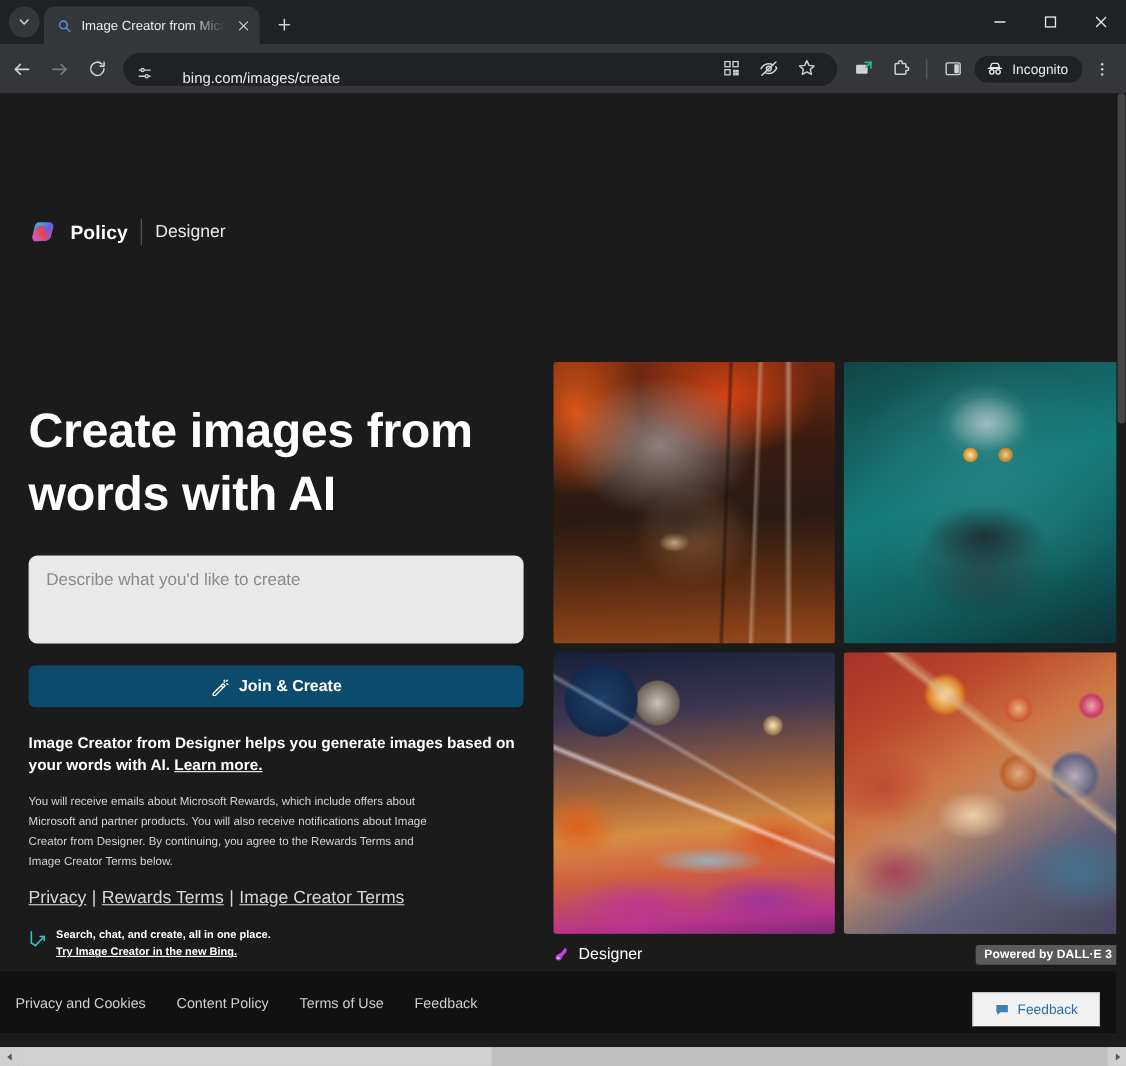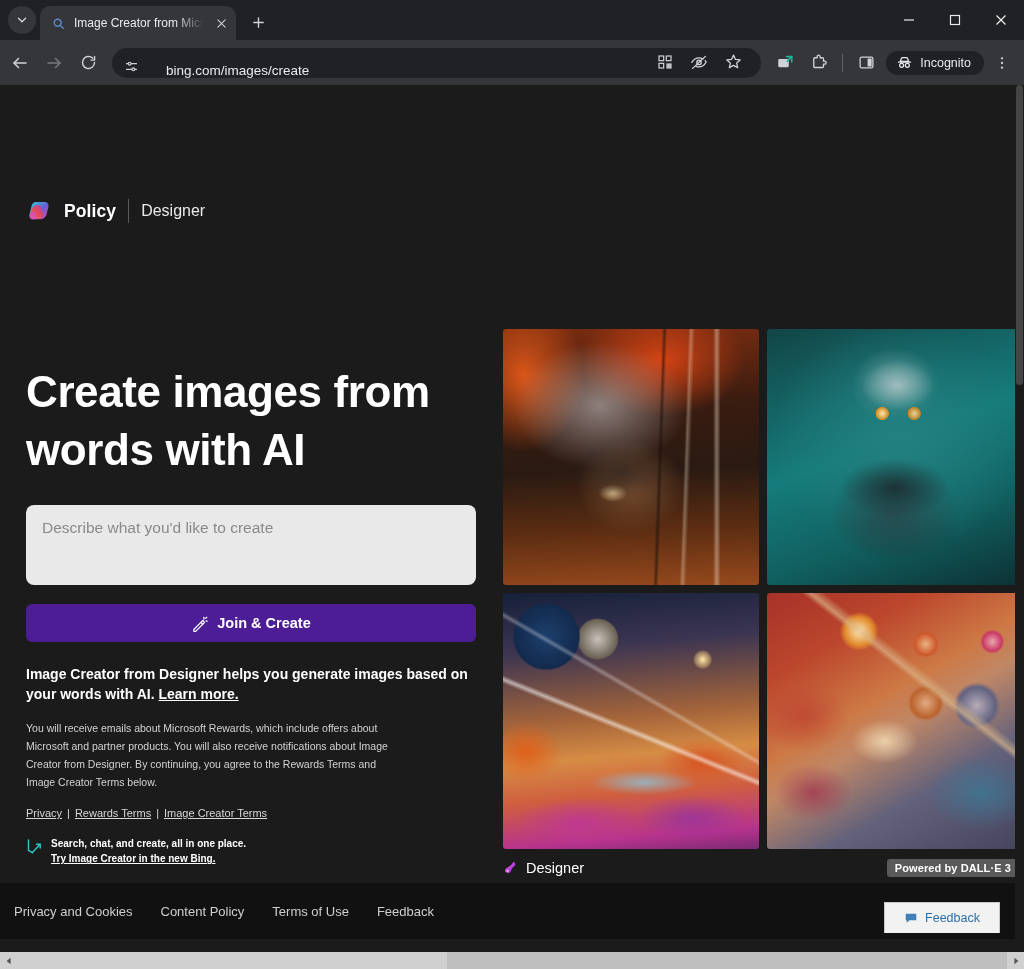--- a/index.html
+++ b/index.html
@@ -93,34 +93,34 @@
     color: #fff; font-size: 44px; line-height: 1.32; font-weight: bold;
     letter-spacing: -0.4px; margin-bottom: 26px; max-width: 440px;
   }
   .promptbox {
     width: 450px; height: 80px; background: #e9e9e9; border-radius: 8px;
     padding: 14px 16px; border: none; outline: none; resize: none;
     font-family: "Liberation Sans", sans-serif; font-size: 15.5px; color: #0f172a;
   }
   .promptbox::placeholder { color: #8a8a8a; }
   .cta {
-    margin-top: 15px; width: 450px; height: 38px; background: #4c1d95;
+    margin-top: 15px; width: 450px; height: 38px; background: #0c4a6e;
     border: none; border-radius: 6px; color: #fff; font-size: 14.5px;
     font-weight: bold; display: flex; align-items: center; justify-content: center;
     gap: 9px; cursor: pointer; font-family: "Liberation Sans", sans-serif;
   }
   .lead {
     margin-top: 22px; color: #fff; font-size: 14px; font-weight: bold;
     line-height: 1.45; width: 452px;
   }
   .lead a { color: #fff; text-decoration: underline; }
   .fine {
     margin-top: 14px; color: #d2d2d2; font-size: 10.5px; line-height: 1.72; width: 370px;
   }
-  .policy { margin-top: 16px; font-size: 11px; color: #d7d7d7; }
+  .policy { margin-top: 16px; font-size: 16px; color: #d7d7d7; }
   .policy a { color: #d7d7d7; text-decoration: underline; }
   .policy span.sep { margin: 0 5px; text-decoration: none; display: inline-block; }
   .bingpromo { margin-top: 17px; display: flex; gap: 8px; align-items: flex-start; }
   .bingpromo .txt { color: #fff; font-size: 10px; font-weight: bold; line-height: 1.55; }
   .bingpromo .txt a { color: #fff; text-decoration: underline; display: block; }
 
   
   .grid { position: absolute; left: 503px; top: 244px; width: 520px; }
   .grid-row { display: flex; gap: 8px; margin-bottom: 8px; }
   .thumb { width: 256px; height: 256px; border-radius: 3px; overflow: hidden; position: relative; flex: 0 0 auto;}

